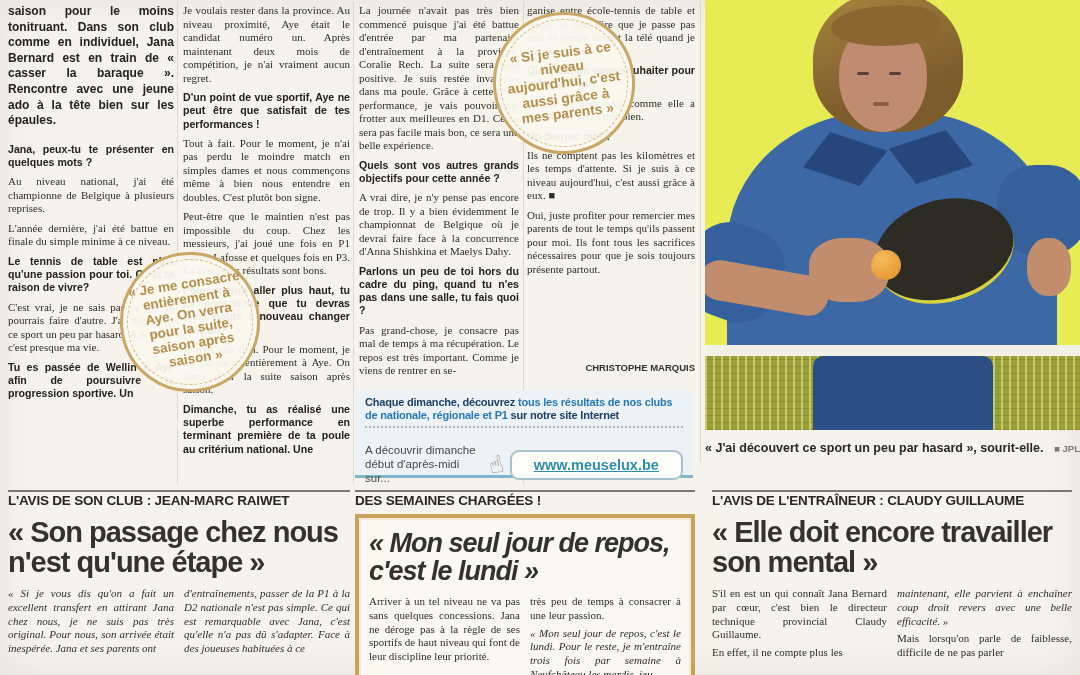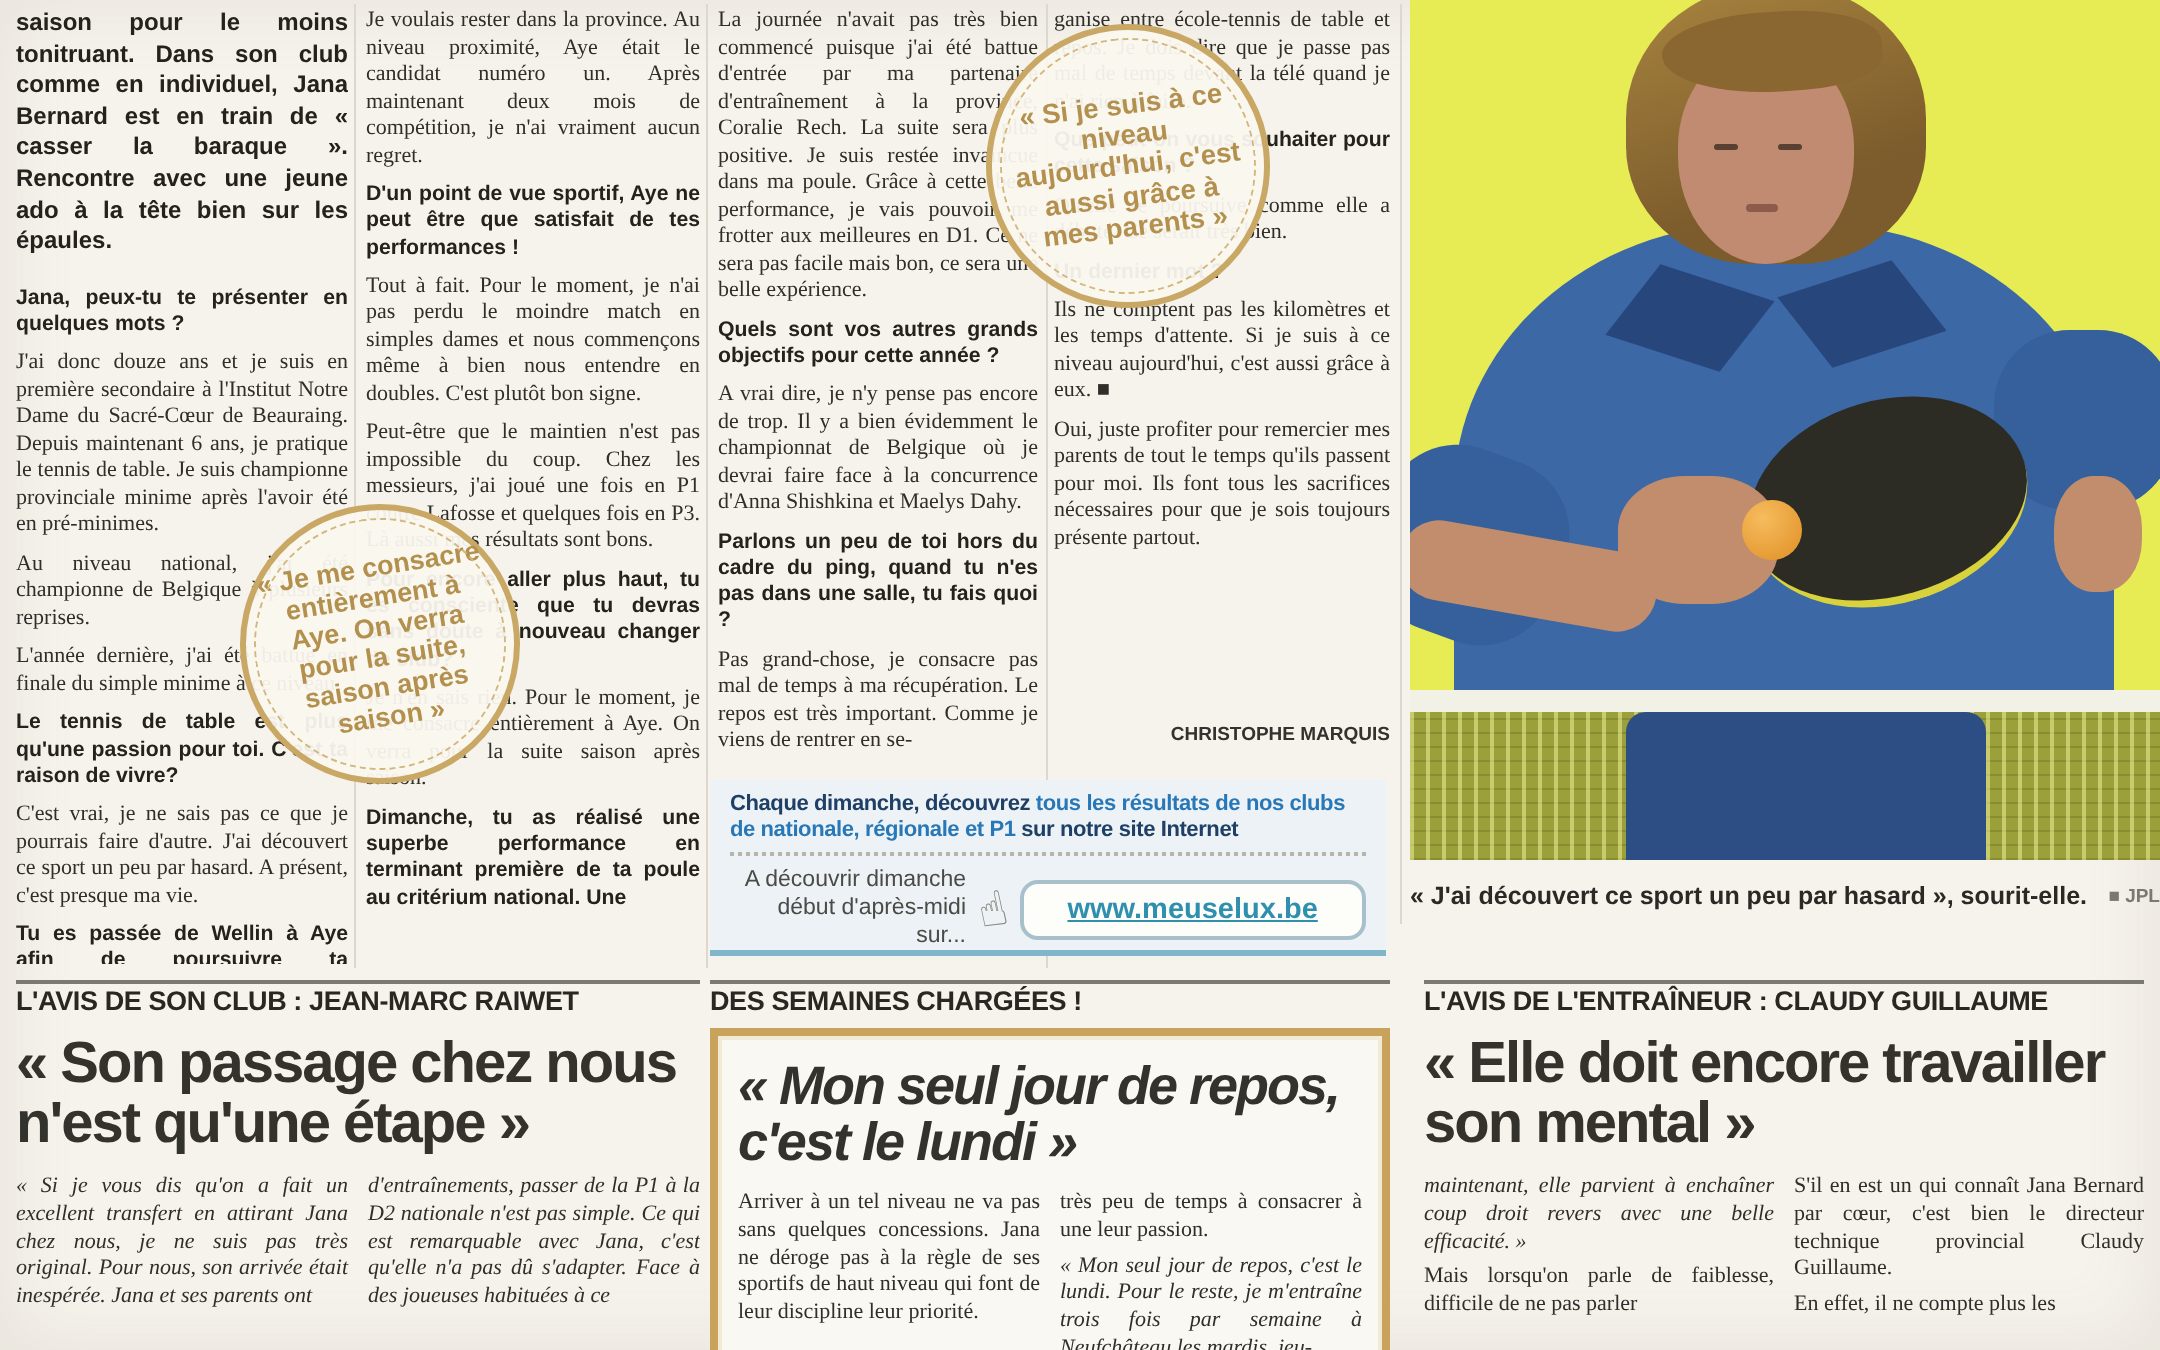--- a/index.html
+++ b/index.html
@@ -67,21 +67,21 @@
        font-family:"Liberation Sans",sans-serif;font-weight:bold;font-size:12.5px;color:#2a2925;
        display:flex;justify-content:space-between;align-items:center;}
   #photo-credit{font-size:9.5px;color:#7a7870;}
   
   #banner{position:absolute;left:355px;top:390px;width:338px;height:88px;background:#ecf2f5;
           border-bottom:3px solid #7fb6c9;box-sizing:border-box;padding:6px 10px 0 10px;}
   #banner-title{font-family:"Liberation Sans",sans-serif;font-weight:bold;font-size:11px;
           line-height:1.15;color:#1e3f66;letter-spacing:-0.2px;}
   #banner-title .blue{color:#2878b8;}
   .dotline{margin-top:5px;border-top:2px dotted #b9b4aa;}
-  #banner-row{display:flex;align-items:center;margin-top:6px;gap:6px;text-align:right;}
+  #banner-row{display:flex;align-items:center;margin-top:16px;gap:6px;}
   #banner-note{font-family:"Liberation Sans",sans-serif;font-size:11.5px;line-height:1.2;color:#4a4a46;width:118px;}
   .hand-glyph{font-family:"DejaVu Sans",sans-serif;font-size:24px;color:#8a887f;transform:rotate(-12deg);}
   .url-pill{flex:1;border:2px solid #a8c0cc;border-radius:9px;background:#fdfdfa;height:26px;
           display:flex;align-items:center;justify-content:center;}
   .url-pill span{font-family:"Liberation Sans",sans-serif;font-weight:bold;font-size:14.5px;
           color:#2f8fae;text-decoration:underline;}
   
   .bottom-article{position:absolute;top:490px;height:185px;overflow:hidden;}
   .kicker{border-top:2px solid #7b7973;padding-top:1px;font-family:"Liberation Sans",sans-serif;
           font-weight:bold;font-size:13.5px;color:#282722;letter-spacing:-0.2px;}
@@ -104,21 +104,20 @@
 <div id="page">
 
   <div class="vsep" style="left:177px"></div>
   <div class="vsep" style="left:353px"></div>
   <div class="vsep" style="left:523px"></div>
   <div class="vsep" style="left:700px;height:460px"></div>
 
   <div class="col" id="col1">
     <p class="lead">saison pour le moins tonitruant. Dans son club comme en individuel, Jana Bernard est en train de « casser la baraque ». Rencontre avec une jeune ado à la tête bien sur les épaules.</p>
     <p class="q">Jana, peux-tu te présenter en quelques mots ?</p>
-    <p>J'ai donc douze ans et je suis en première secondaire à l'Institut Notre Dame du Sacré-Cœur de Beauraing. Depuis maintenant 6 ans, je pratique le tennis de table. Je suis championne provinciale minime après l'avoir été en pré-minimes.</p>
     <p>Au niveau national, j'ai été championne de Belgique à plusieurs reprises.</p>
     <p>L'année dernière, j'ai été battue en finale du simple minime à ce niveau.</p>
     <p class="q">Le tennis de table est plus qu'une passion pour toi. C'est ta raison de vivre?</p>
     <p>C'est vrai, je ne sais pas ce que je pourrais faire d'autre. J'ai découvert ce sport un peu par hasard. A présent, c'est presque ma vie.</p>
     <p class="q">Tu es passée de Wellin à Aye afin de poursuivre ta progression sportive. Un</p>
   </div>
 
   <div class="col" id="col2">
     <p>Je voulais rester dans la province. Au niveau proximité, Aye était le candidat numéro un. Après maintenant deux mois de compétition, je n'ai vraiment aucun regret.</p>
     <p class="q">D'un point de vue sportif, Aye ne peut être que satisfait de tes performances !</p>
@@ -221,23 +220,23 @@
         </div>
       </div>
     </div>
   </div>
 
   <div class="bottom-article" id="art-right">
     <div class="kicker">L'AVIS DE L'ENTRAÎNEUR : CLAUDY GUILLAUME</div>
     <div class="headline">« Elle doit encore travailler son mental »</div>
     <div class="two-cols">
       <div>
+        <p>S'il en est un qui connaît Jana Bernard par cœur, c'est bien le directeur technique provincial Claudy Guillaume.</p>
+        <p>En effet, il ne compte plus les</p>
+      </div>
+      <div>
         <p class="ital">maintenant, elle parvient à enchaîner coup droit revers avec une belle efficacité. »</p>
         <p>Mais lorsqu'on parle de faiblesse, difficile de ne pas parler</p>
       </div>
-      <div>
-        <p>S'il en est un qui connaît Jana Bernard par cœur, c'est bien le directeur technique provincial Claudy Guillaume.</p>
-        <p>En effet, il ne compte plus les</p>
-      </div>
     </div>
   </div>
 
 </div>
 
 </body></html>

